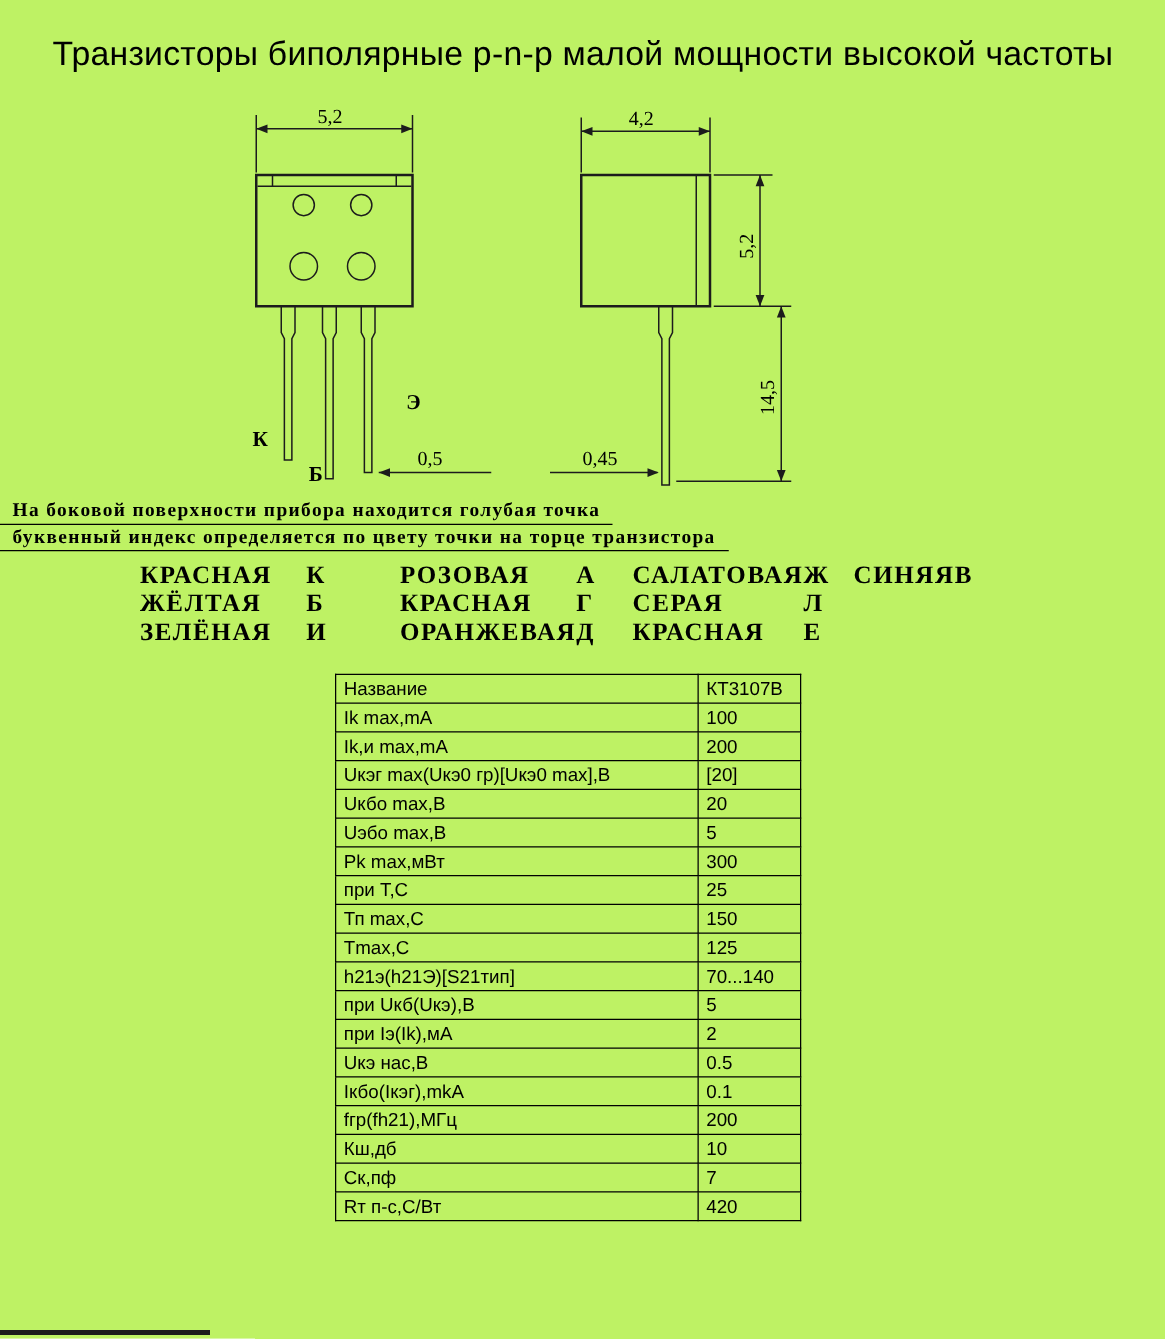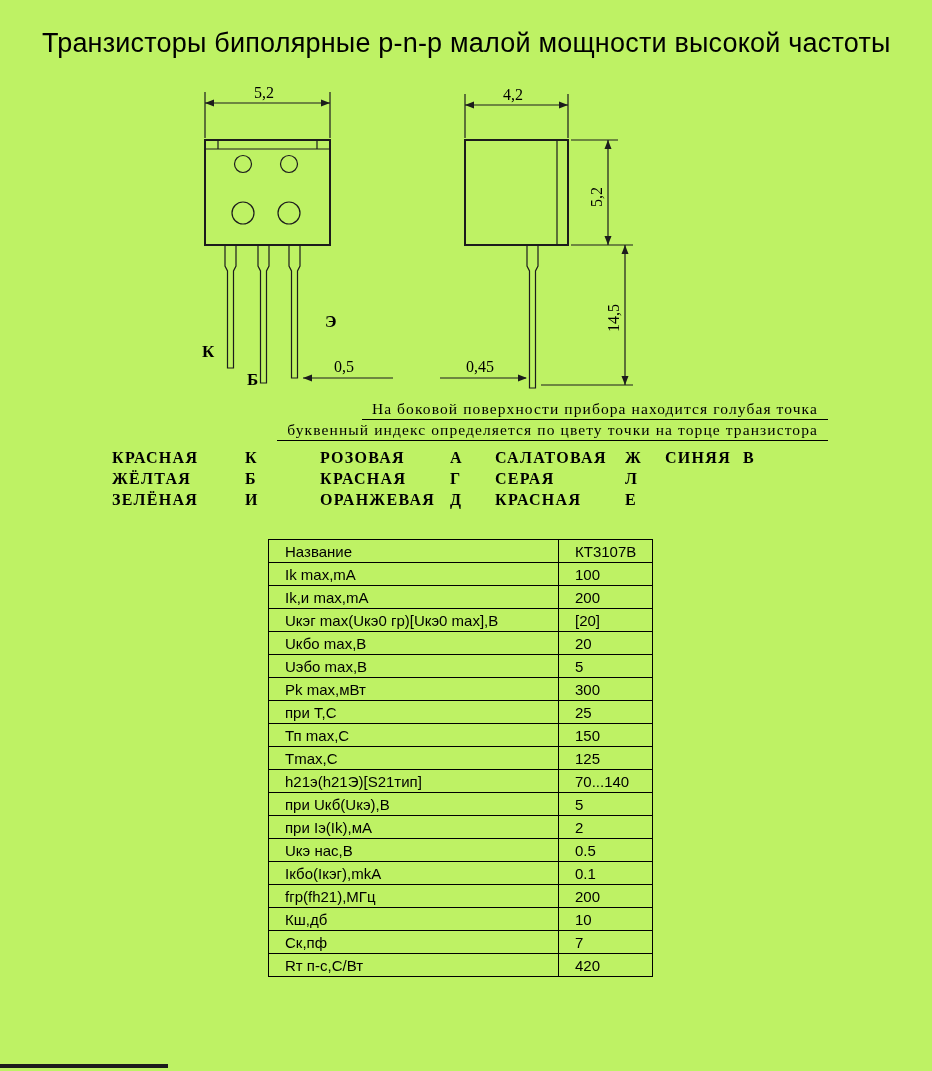--- a/index.html
+++ b/index.html
@@ -13,35 +13,35 @@
     font-size:27px; font-weight:400; letter-spacing:0.2px; white-space:nowrap;
     font-family:"Liberation Sans",sans-serif;
   }
   .drawings { position:absolute; left:0; top:80px; }
   .drawings .ln { stroke:#1c1c1c; stroke-width:1.2; fill:none; }
   .drawings .thick { stroke-width:2; }
   .drawings .arr { fill:#1c1c1c; stroke:none; }
   .drawings text { font-family:"Liberation Serif",serif; font-size:16px; fill:#000; }
   .drawings text.pin { font-weight:bold; font-size:17px; }
   .notes {
-    position:absolute; left:0; top:399px; width:828px; text-align:right;
-    font-family:"Liberation Serif",serif; font-weight:normal; font-size:15.5px;
+    position:absolute; left:0; top:399px; width:828px; text-align:left;
+    font-family:"Liberation Serif",serif; font-weight:bold; font-size:15.5px;
     letter-spacing:1.1px; line-height:19px;
   }
   .note { display:inline-block; border-bottom:1.5px solid #000; padding:0 10px 1px; white-space:nowrap; }
   .color-table {
     position:absolute; left:112px; top:449px; border-collapse:collapse; table-layout:fixed;
-    font-family:"Liberation Serif",serif; font-weight:bold; font-size:16px; letter-spacing:1.3px;
+    font-family:"Liberation Serif",serif; font-weight:bold; font-size:20px; letter-spacing:1.3px;
   }
   .color-table td { height:21px; vertical-align:top; white-space:nowrap; overflow:visible; }
   .param-table {
     position:absolute; left:268px; top:539px; border-collapse:collapse;
     font-family:"Liberation Sans",sans-serif; font-size:15px;
   }
-  .param-table td { border:1px solid #000; height:23px; padding:0 16px; white-space:nowrap; vertical-align:middle; }
+  .param-table td { border:1px solid #000; height:23px; padding:0 6px; white-space:nowrap; vertical-align:middle; }
   .param-table td.pname { width:290px; }
   .param-table td.pval  { width:82px;margin-left:16px; }
   .bottom-edge { position:absolute; left:0; top:1064px; width:168px; height:4px; background:#1c1c1c; }
 </style>
 </head>
 <body>
 
 <div class="page">
 
   <h1 class="title">Транзисторы биполярные p-n-p малой мощности высокой частоты</h1>

